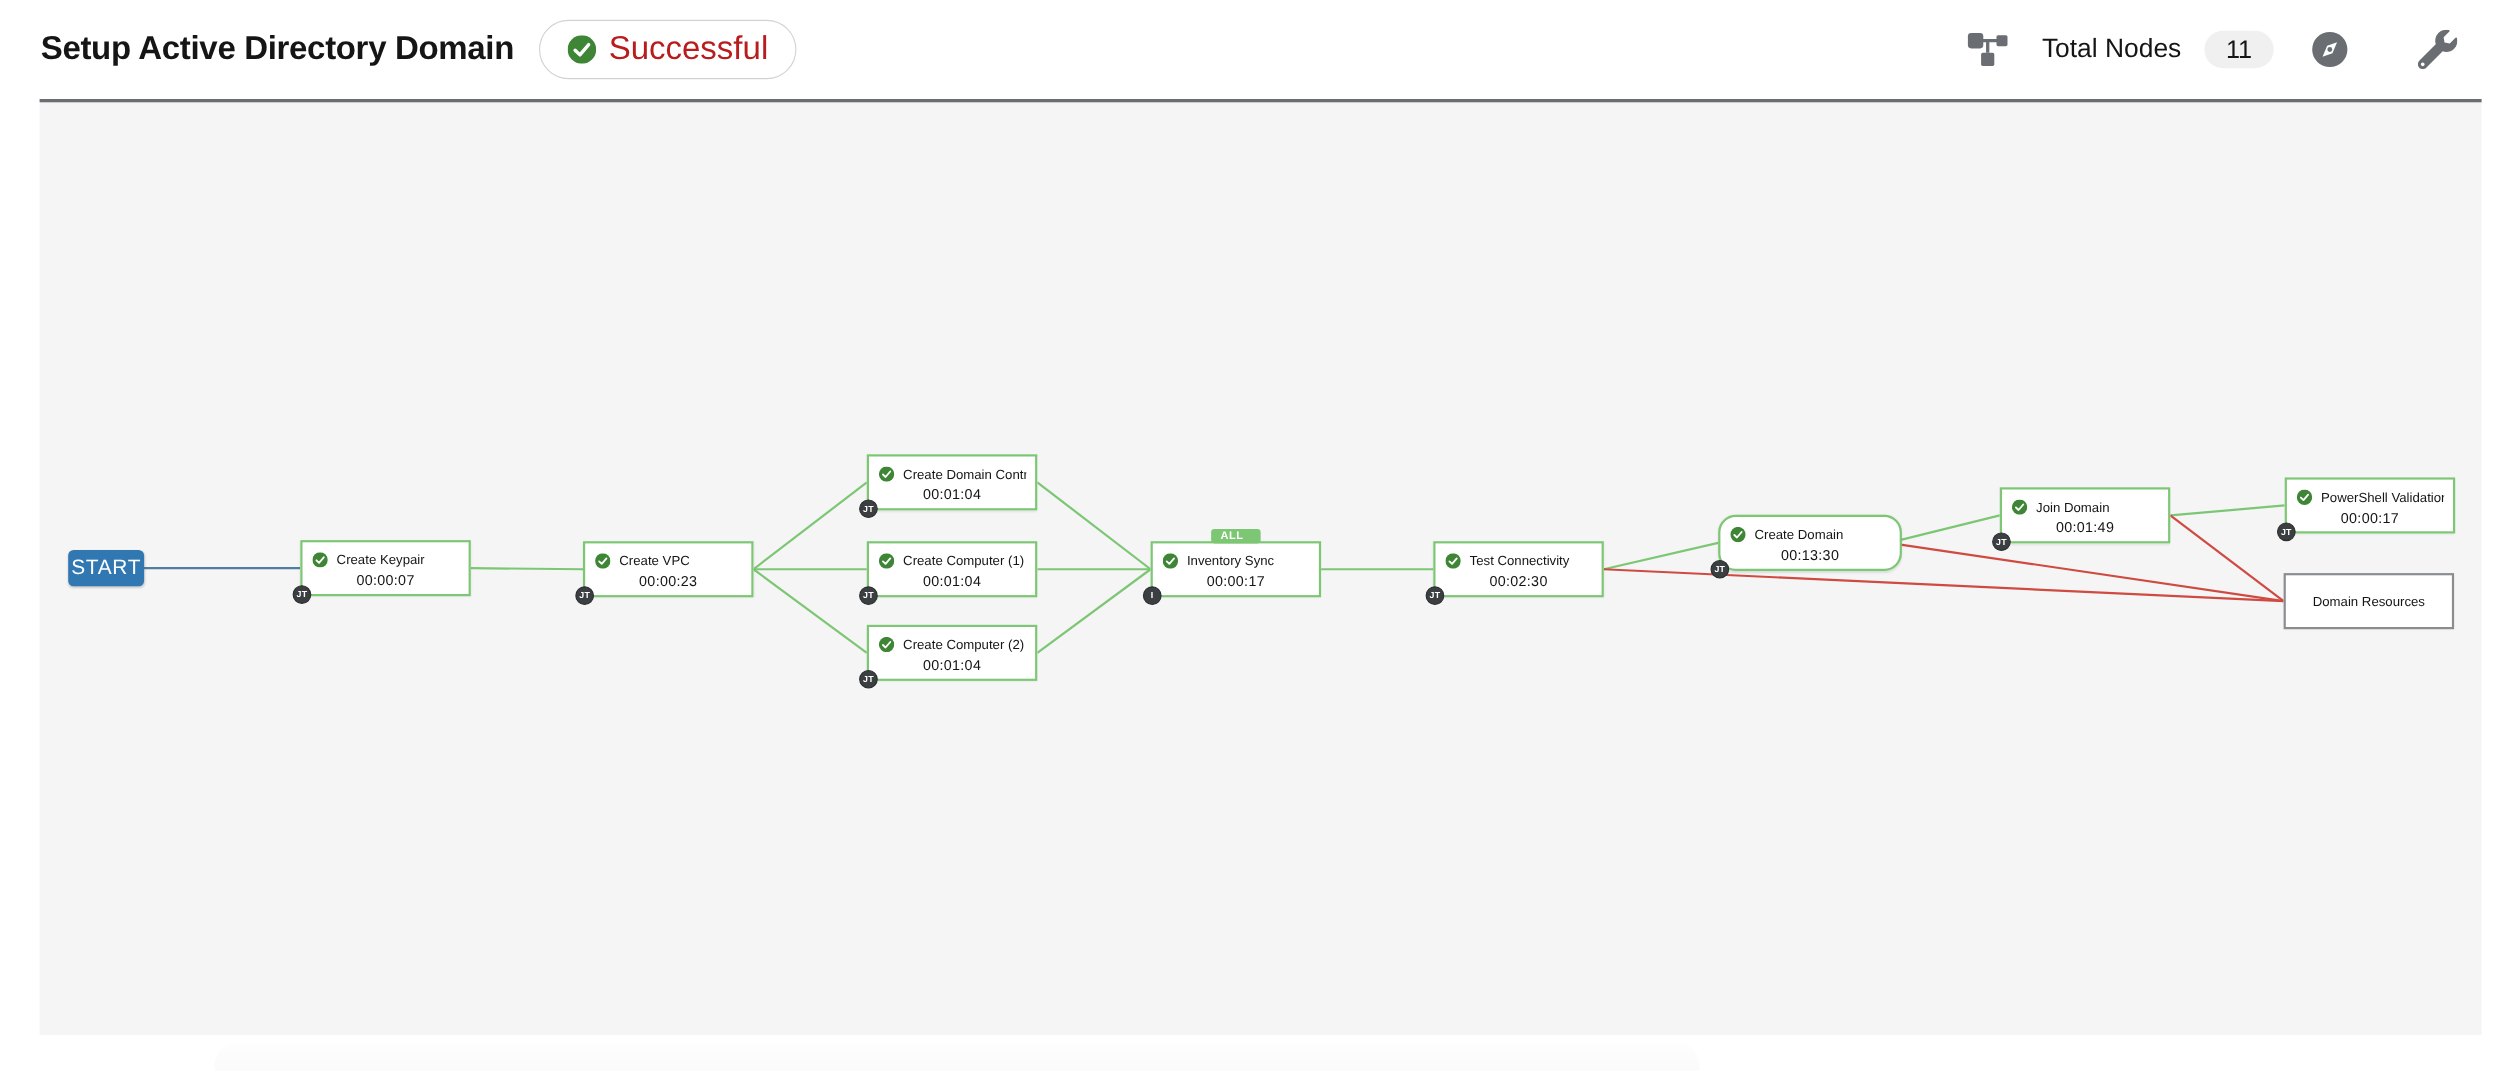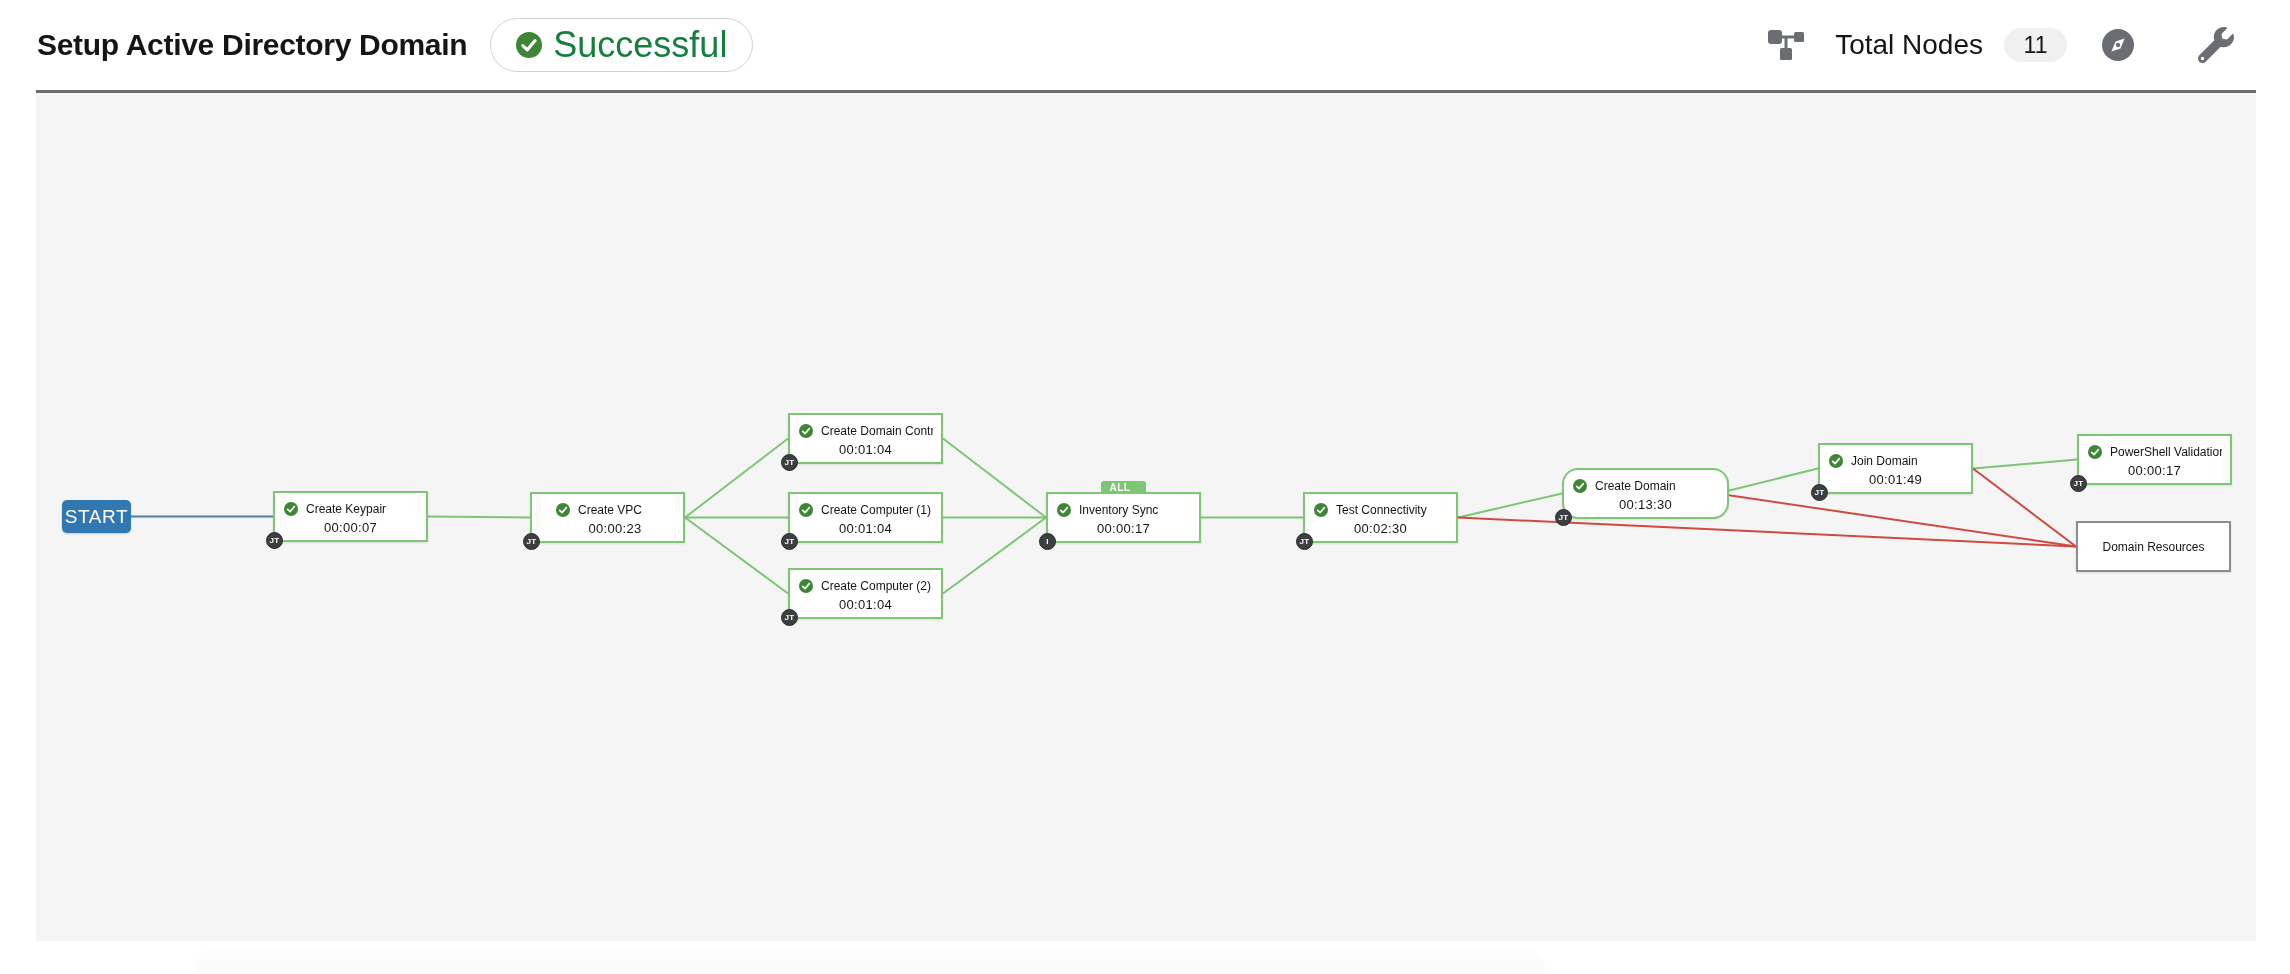--- a/index.html
+++ b/index.html
@@ -14,26 +14,26 @@
   }
   .page-title{
     margin-left:37px;font-size:30px;font-weight:700;letter-spacing:-0.3px;color:#151515;
     white-space:nowrap;
   }
   .status-pill{
     margin-left:23px;height:52px;border:1px solid #d2d2d2;border-radius:27px;background:#ffffff;
     display:flex;align-items:center;gap:11px;padding:0 25px;
   }
   .status-pill .check-svg{width:26px;height:26px;display:block;}
-  .status-pill .status-label{font-size:36px;color:#15803d;}
+  .status-pill .status-label{font-size:30px;color:#b91c1c;}
   .header-right{
     position:absolute;right:0;top:0;height:90px;display:flex;align-items:center;
   }
   .sitemap-icon{width:38px;height:32px;display:block;}
-  .total-nodes-label{margin-left:30px;font-size:28px;color:#151515;white-space:nowrap;}
+  .total-nodes-label{margin-left:30px;font-size:24px;color:#151515;white-space:nowrap;}
   .count-badge{
     margin-left:21px;min-width:63px;height:34px;border-radius:17px;background:#f0f0f0;
     display:flex;align-items:center;justify-content:center;font-size:23px;color:#151515;
   }
   .icon-btn{background:none;border:none;padding:0;cursor:pointer;display:flex;align-items:center;}
   .compass-btn{margin-left:34px;}
   .wrench-btn{margin-left:63px;margin-right:56px;}
   
   .canvas{
     position:absolute;left:36px;top:90px;width:2220px;height:851px;
@@ -140,21 +140,21 @@
         <div class="wf-row1">
           <svg class="wf-check" viewBox="0 0 16 16">
             <circle cx="8" cy="8" r="8" fill="#3E8635"></circle>
             <path d="M4.2 8.4 L6.9 11 L11.8 5.3" stroke="#ffffff" stroke-width="1.9" fill="none" stroke-linecap="round" stroke-linejoin="round"></path>
           </svg>
           <span class="wf-label">Create Keypair</span>
         </div>
         <div class="wf-time">00:00:07</div>
         <span class="wf-type-badge">JT</span>
       </div>
-      <div class="wf-node" style="left: 530px; top: 492px; width: 155px; height: 51px; padding-left: 15px;">
+      <div class="wf-node" style="left: 530px; top: 492px; width: 155px; height: 51px;">
         <div class="wf-row1">
           <svg class="wf-check" viewBox="0 0 16 16">
             <circle cx="8" cy="8" r="8" fill="#3E8635"></circle>
             <path d="M4.2 8.4 L6.9 11 L11.8 5.3" stroke="#ffffff" stroke-width="1.9" fill="none" stroke-linecap="round" stroke-linejoin="round"></path>
           </svg>
           <span class="wf-label">Create VPC</span>
         </div>
         <div class="wf-time">00:00:23</div>
         <span class="wf-type-badge">JT</span>
       </div>

